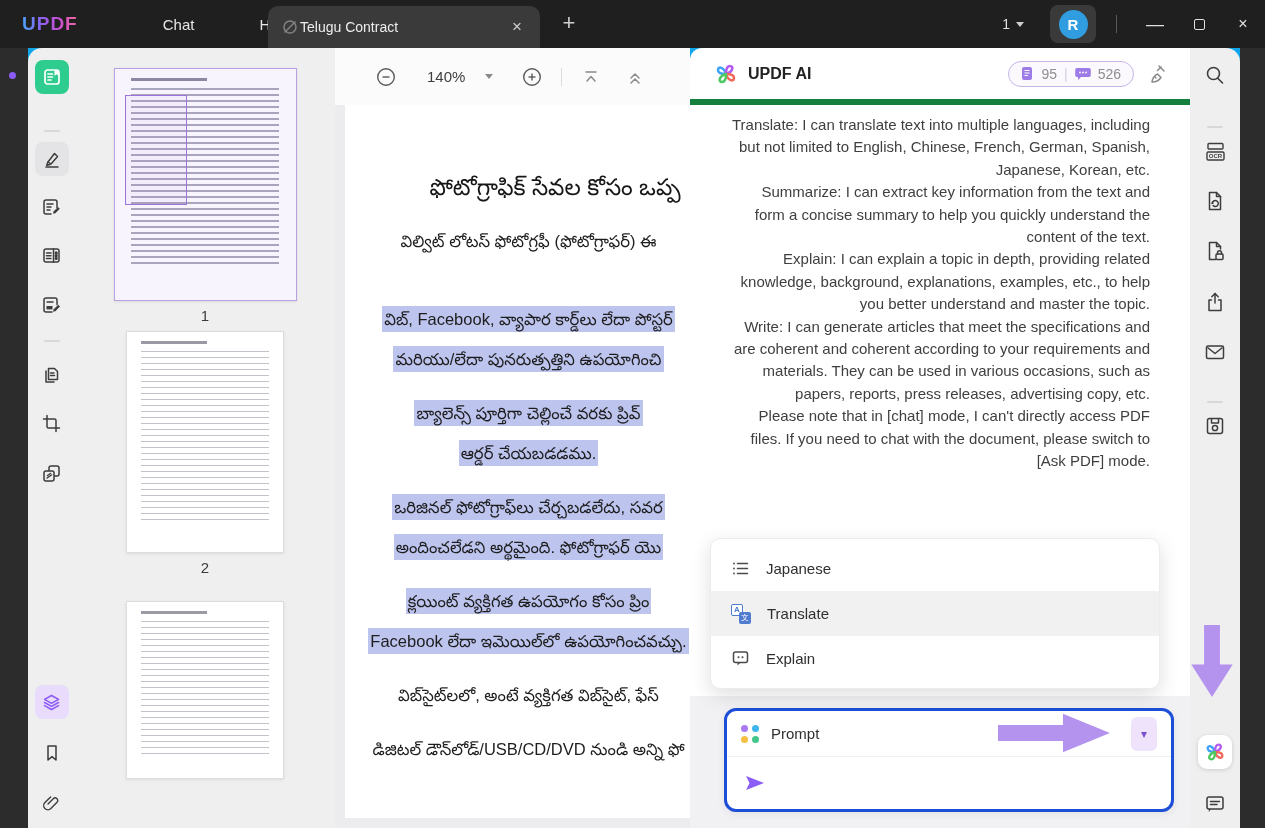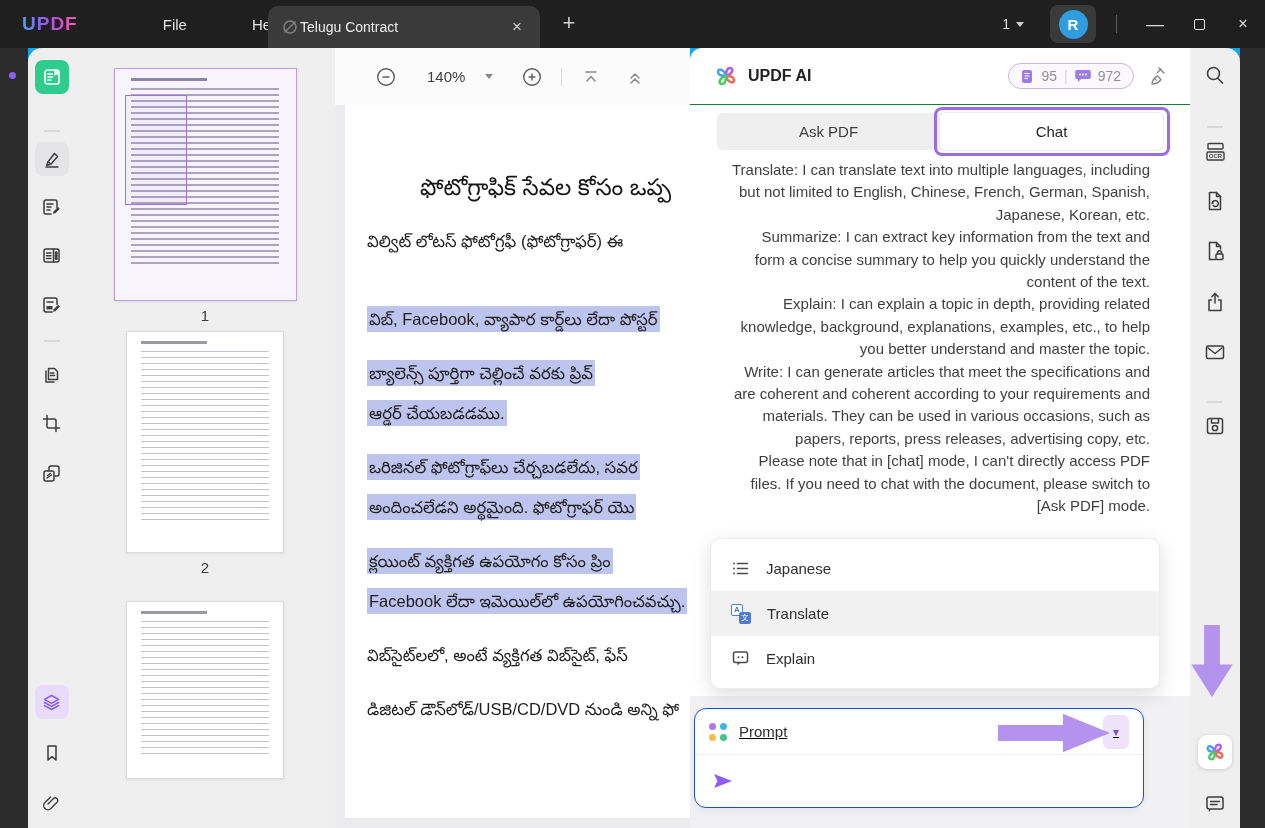--- a/index.html
+++ b/index.html
@@ -57,47 +57,47 @@
   .viewport-box{position:absolute;left:10px;top:26px;width:62px;height:110px;border:1.6px solid #9b76d8;background:rgba(155,118,216,.05);}
   .thumb-num{text-align:center;font-size:15px;color:#3c3c3c;margin-top:6px;}
   
   .viewer{width:355px;background:#ececee;flex:none;position:relative;overflow:hidden;}
   .view-toolbar{height:57px;background:#fbfbfb;display:flex;align-items:center;padding-left:40px;gap:18px;}
   .zt-icon{width:22px;height:22px;display:flex;align-items:center;justify-content:center;}
   .zoom-level{font-size:15px;color:#3e3e3e;margin:0 2px 0 12px;}
   .zcaret{width:0;height:0;border-left:4.5px solid transparent;border-right:4.5px solid transparent;border-top:5.5px solid #8a8a8a;margin-right:10px;}
   .vt-div{width:1px;height:18px;background:#dcdcdc;}
   .pdf-page{position:absolute;left:10px;top:57px;right:0;bottom:10px;background:#fff;overflow:hidden;
-    padding:62px 0 0 22px;}
+    padding:62px 0 0 22px;text-align:center;}
   .pdf-title{font-size:23px;color:#161616;margin-left:53px;white-space:nowrap;line-height:40px;}
   .pline{font-size:16.5px;color:#1d1d1d;line-height:40px;white-space:nowrap;}
   .pline .hl{background:#bdc4ee;padding:4px 2px;}
   .pgap{margin-top:14px;}
   .pgap-lg{margin-top:38px;}
   
   .ai-panel{width:500px;background:#fff;border-top-left-radius:12px;flex:none;position:relative;overflow:hidden;}
-  .ai-header{height:57px;display:flex;align-items:center;padding:0 22px 0 24px;border-bottom:1px solid #15803d;}
+  .ai-header{height:57px;display:flex;align-items:center;padding:0 22px 0 24px;border-bottom:6px solid #15803d;}
   .ai-title{font-size:16px;font-weight:bold;color:#222;margin-left:10px;}
   .usage-pill{margin-left:auto;display:flex;align-items:center;gap:7px;border:1px solid #c6b5e9;background:#fbf9fe;
     border-radius:15px;padding:4px 12px;color:#8f8f8f;font-size:14px;}
   .usage-sep{color:#d6cfe6;}
   .broom{margin-left:12px;}
   .segmented{margin:8px 27px 0;height:37px;background:#efeff0;border-radius:5px;display:flex;position:relative;}
   .seg-tab{flex:1;display:flex;align-items:center;justify-content:center;font-size:15px;color:#3c3c3c;border-radius:5px;}
   .seg-tab.active{background:#fff;color:#1f1f1f;box-shadow:0 0 0 1px #ececec;}
   .chat-outline{position:absolute;right:-7px;top:-6px;width:calc(50% + 13px);height:calc(100% + 12px);
     border:3px solid #9c6ce0;border-radius:8px;pointer-events:none;}
   .ai-message{margin:9px 40px 0;font-size:15px;line-height:22.4px;color:#3f3f3f;white-space:pre-line;text-align:right;}
   .ai-bottom{position:absolute;left:0;right:0;bottom:0;height:132px;background:#f1f1f3;}
   .ai-menu{position:absolute;left:20px;top:490px;width:450px;background:#fff;border:1px solid #ececec;border-radius:10px;
     box-shadow:0 6px 20px rgba(0,0,0,.13);padding:7px 0;z-index:3;}
   .menu-row{height:45px;display:flex;align-items:center;padding:0 20px;gap:16px;font-size:15px;color:#2f2f2f;}
   .menu-row.hover{background:#f1f1f2;}
-  .prompt-card{position:absolute;left:4px;top:660px;width:450px;background:#fff;border:1px solid #1d4ed8;border-radius:12px;
-    box-shadow:0 2px 8px rgba(0,0,0,.06);z-index:2;text-decoration:underline;}
+  .prompt-card{position:absolute;left:34px;top:660px;width:450px;background:#fff;border:3px solid #1d4ed8;border-radius:12px;
+    box-shadow:0 2px 8px rgba(0,0,0,.06);z-index:2;}
   .prompt-row{height:46px;display:flex;align-items:center;padding:0 14px;border-bottom:1px solid #f0f0f0;}
   .prompt-label{font-size:15px;color:#2e2e2e;margin-left:12px;}
   .prompt-caret-btn{margin-left:auto;width:26px;height:34px;background:#eee3fb;border-radius:6px;border:none;
     color:#7a52cc;font-size:12px;display:flex;align-items:center;justify-content:center;}
   .ask-row{height:52px;display:flex;align-items:center;padding:0 16px;}
   .ask-input{flex:1;border:none;outline:none;font-size:15px;color:#333;font-family:inherit;background:transparent;}
   .ask-input::placeholder{color:#b3b3b3;}
   .send-btn{width:24px;height:24px;background:none;border:none;display:flex;align-items:center;justify-content:center;}
   .dots4{position:relative;width:18px;height:18px;}
   .dots4 i{position:absolute;width:7px;height:7px;border-radius:50%;}
@@ -123,21 +123,21 @@
   .ai-launcher{width:34px;height:34px;background:#fff;border-radius:9px;box-shadow:0 1px 4px rgba(0,0,0,.15);
     display:flex;align-items:center;justify-content:center;}
 </style>
 </head>
 <body>
 
 <div id="app">
 
   <div class="titlebar">
     <div class="logo">UPDF</div>
-    <div class="menu-item menu-file">File</div>
+    <div class="menu-item menu-file">Chat</div>
     <div class="menu-item menu-help">Help</div>
 
     <div class="doc-tab">
       <svg class="tab-doc-icon" viewBox="0 0 20 20" fill="none" stroke="#9a9a9a" stroke-width="1.5">
         <circle cx="10" cy="10" r="6"></circle>
           <line x1="4.5" y1="15.5" x2="15.5" y2="4.5"></line>
       </svg>
       <span class="tab-title">Telugu Contract</span>
       <span class="tab-close">×</span>
     </div>
@@ -309,20 +309,21 @@
               <path d="M6 11l4-4 4 4"></path>
               <path d="M6 16l4-4 4 4"></path>
             </svg>
         </div>
       </div>
 
       <div class="pdf-page">
         <div class="pdf-title">ఫోటోగ్రాఫిక్ సేవల కోసం ఒప్ప</div>
         <div class="pline pgap"><span>విల్విట్ లోటస్ ఫోటోగ్రఫీ (ఫోటోగ్రాఫర్) ఈ</span></div>
         <div class="pline pgap-lg"><span class="hl">విబ్, Facebook, వ్యాపార కార్డ్‌లు లేదా పోస్టర్</span></div>
+        <div class="pline"><span class="hl">మరియు/లేదా పునరుత్పత్తిని ఉపయోగించి</span></div>
         <div class="pline pgap"><span class="hl">బ్యాలెన్స్ పూర్తిగా చెల్లించే వరకు ప్రివ్</span></div>
         <div class="pline"><span class="hl">ఆర్డర్ చేయబడడము.</span></div>
         <div class="pline pgap"><span class="hl">ఒరిజినల్ ఫోటోగ్రాఫ్‌లు చేర్చబడలేదు, సవర</span></div>
         <div class="pline"><span class="hl">అందించలేడని అర్థమైంది. ఫోటోగ్రాఫర్ యొ</span></div>
         <div class="pline pgap"><span class="hl">క్లయింట్ వ్యక్తిగత ఉపయోగం కోసం ప్రిం</span></div>
         <div class="pline"><span class="hl">Facebook లేదా ఇమెయిల్‌లో ఉపయోగించవచ్చు.</span></div>
         <div class="pline pgap"><span>విబ్‌సైట్‌లలో, అంటే వ్యక్తిగత విబ్‌సైట్, ఫేస్</span></div>
         <div class="pline pgap"><span>డిజిటల్ డౌన్‌లోడ్/USB/CD/DVD నుండి అన్ని ఫో</span></div>
         <div class="pline"></div>
 
@@ -346,35 +347,30 @@
               <line x1="3.5" y1="9.5" x2="7" y2="9.5" stroke="#fff" stroke-width="1"></line>
             </svg>
           <span>95</span>
           <span class="usage-sep">|</span>
           <svg width="16" height="14" viewBox="0 0 16 14">
               <path d="M2 1h12a1.8 1.8 0 0 1 1.8 1.8v5.4A1.8 1.8 0 0 1 14 10H6l-3 3v-3H2A1.8 1.8 0 0 1 .2 8.2V2.8A1.8 1.8 0 0 1 2 1z" fill="#9d7ce8"></path>
               <circle cx="5" cy="5.5" r=".9" fill="#fff"></circle>
               <circle cx="8" cy="5.5" r=".9" fill="#fff"></circle>
               <circle cx="11" cy="5.5" r=".9" fill="#fff"></circle>
             </svg>
-          <span>972</span>
+          <span>526</span>
         </div>
         <svg class="broom" width="22" height="22" viewBox="0 0 22 22" fill="none" stroke="#8a8a8a" stroke-width="1.5" stroke-linecap="round" stroke-linejoin="round">
           <path d="M13 3l5 5"></path>
             <path d="M11.5 7.5 15 4"></path>
             <path d="M6 19c.5-4 2.5-6.5 5.5-8l3.5 3.5C13 17.5 10 19 6 19z"></path>
             <line x1="9" y1="14" x2="10" y2="15"></line>
         </svg>
       </div>
 
-      <div class="segmented">
-        <div class="seg-tab">Ask PDF</div>
-        <div class="seg-tab active">Chat</div>
-        <div class="chat-outline"></div>
-      </div>
 
       <div class="ai-message">Translate: I can translate text into multiple languages, including but not limited to English, Chinese, French, German, Spanish, Japanese, Korean, etc.
 Summarize: I can extract key information from the text and form a concise summary to help you quickly understand the content of the text.
 Explain: I can explain a topic in depth, providing related knowledge, background, explanations, examples, etc., to help you better understand and master the topic.
 Write: I can generate articles that meet the specifications and are coherent and coherent according to your requirements and materials. They can be used in various occasions, such as papers, reports, press releases, advertising copy, etc.
 Please note that in [chat] mode, I can't directly access PDF files. If you need to chat with the document, please switch to [Ask PDF] mode.</div>
 
       <div class="ai-bottom"></div>
 
       <div class="ai-menu">

